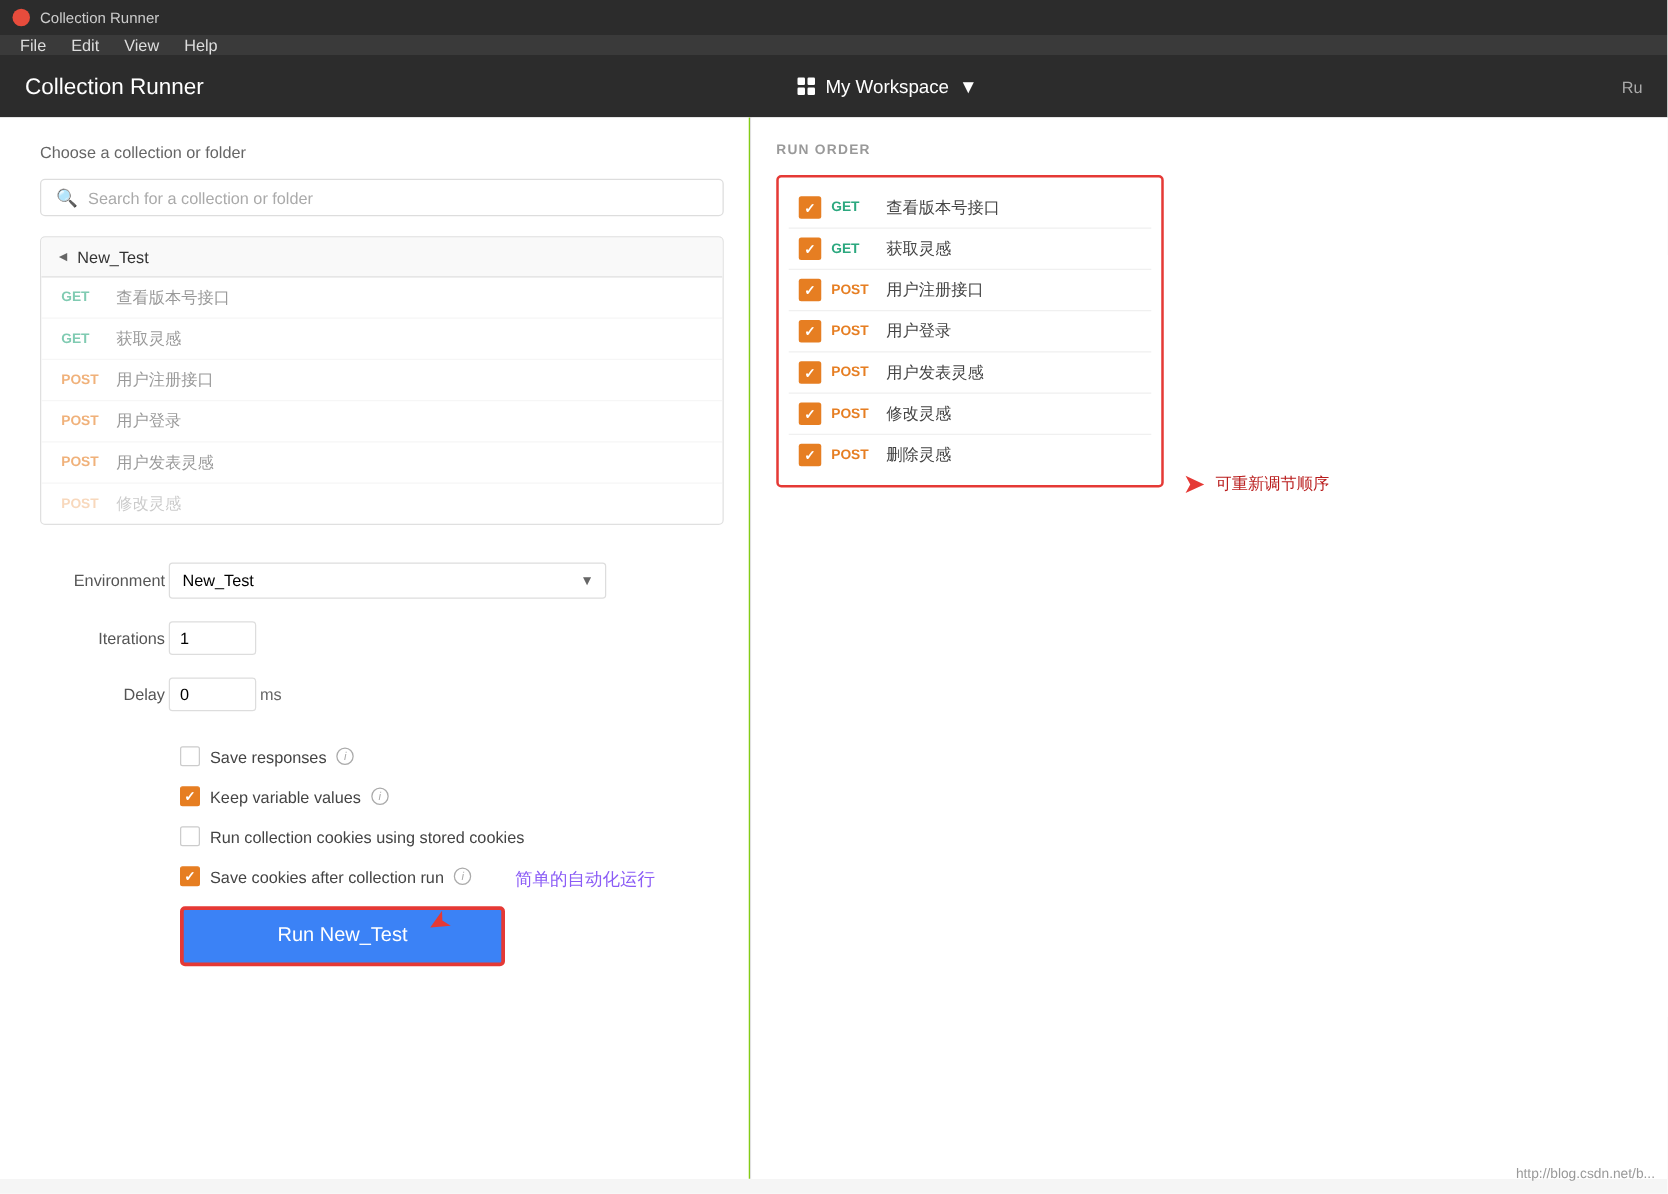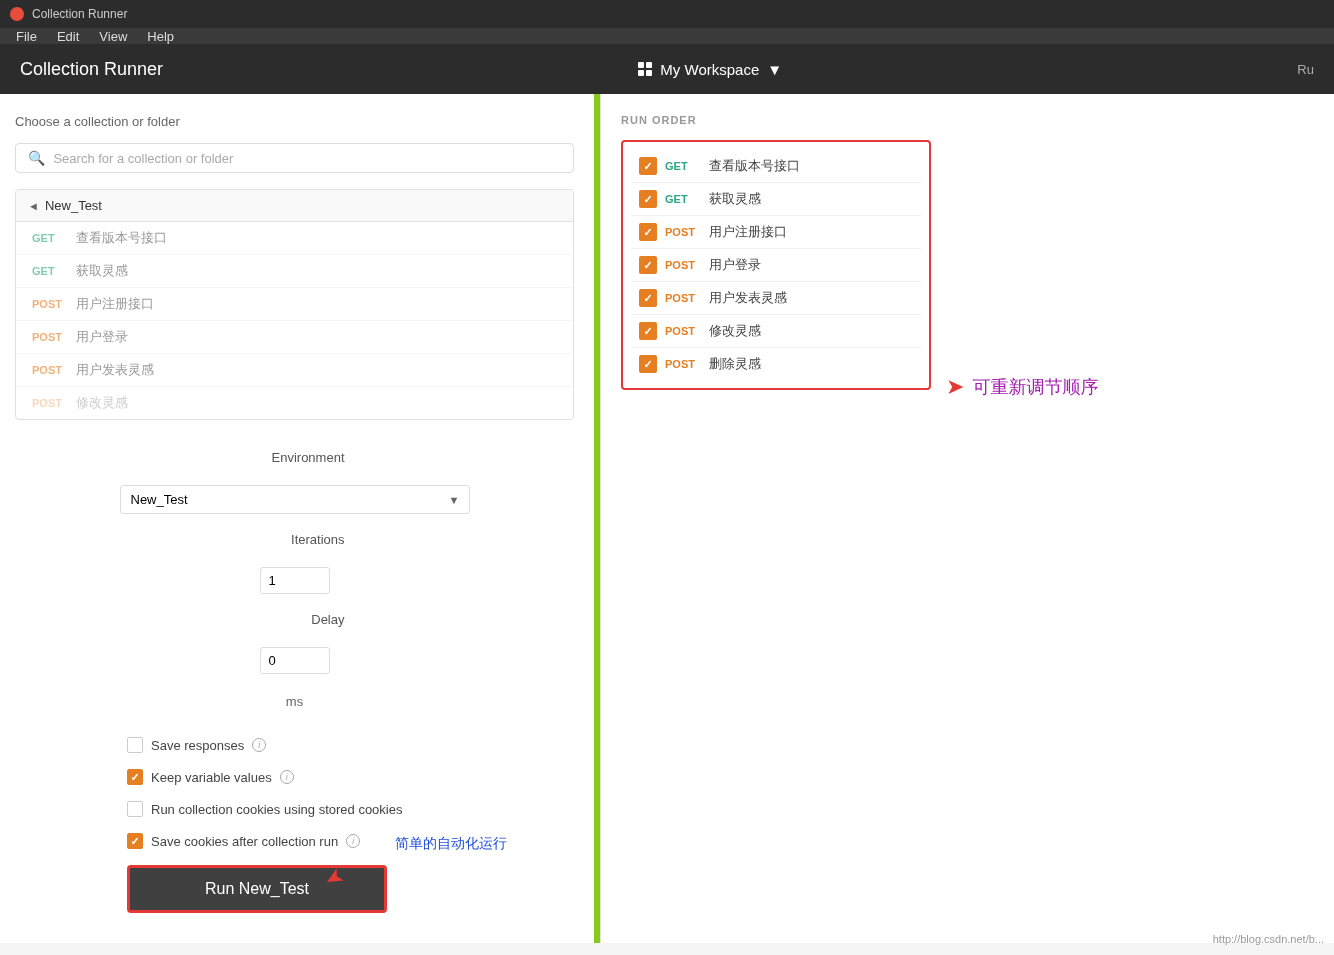--- a/index.html
+++ b/index.html
@@ -83,22 +83,22 @@
     
     .main-container {
       display: flex;
       height: calc(955px - 106px);
       background: #fff;
     }
 
     
     .left-panel {
       width: 600px;
-      border-right: 6px solid #84cc16;
-      padding: 20px 20px 0 15px;
+      border-right: 1px solid #84cc16;
+      padding: 20px 20px 0 32px;
       overflow-y: auto;
       background: #fff;
     }
 
     .panel-subtitle {
       font-size: 13px;
       color: #666;
       margin-bottom: 14px;
     }
 
@@ -176,22 +176,21 @@
     .item-dimmed { opacity: 0.6; }
 
     
     .form-section {
       padding: 10px 0;
     }
     .form-row {
       display: flex;
       align-items: center;
       margin-bottom: 18px;
-      gap: 20px;
-      flex-direction: column;
+      gap: 3px;
     }
     .form-label {
       width: 100px;
       text-align: right;
       font-size: 13px;
       color: #555;
       flex-shrink: 0;
     }
     .form-input {
       width: 70px;
@@ -280,21 +279,21 @@
       width: 14px;
       height: 14px;
       border-radius: 50%;
       border: 1px solid #aaa;
       color: #aaa;
       font-size: 9px;
       font-style: italic;
       cursor: pointer;
     }
     .run-button {
-      background: #404040;
+      background: #3b82f6;
       color: #fff;
       border: 3px solid #e53935;
       border-radius: 4px;
       padding: 12px 0;
       width: 260px;
       font-size: 16px;
       font-weight: 500;
       cursor: pointer;
       text-align: center;
     }
@@ -363,22 +362,22 @@
       left: 345px;
       display: flex;
       align-items: center;
       gap: 8px;
     }
     .arrow-right {
       color: #e53935;
       font-size: 22px;
     }
     .annotation-text {
-      color: #a21caf;
-      font-size: 18px;
+      color: #b91c1c;
+      font-size: 13px;
       font-weight: 500;
       font-family: Liberation Serif, serif;
     }
 
     
     .watermark {
       position: fixed;
       bottom: 10px;
       right: 10px;
       color: #999;
@@ -503,21 +502,21 @@
 
     <div class="checkbox-row">
       <div class="checkbox-custom checked"></div>
       <span class="checkbox-label">Save cookies after collection run</span>
       <span class="info-icon">i</span>
     </div>
 
     <div style="position:relative; padding-left: 112px; margin-top: 10px; margin-bottom: 20px;">
       <button class="run-button">Run New_Test</button>
       
-      <span style="position:absolute; left:380px; top:-30px; color:#1d4ed8; font-size:14px; font-weight:500; white-space:nowrap;">简单的自动化运行</span>
+      <span style="position:absolute; left:380px; top:-30px; color:#8b5cf6; font-size:14px; font-weight:500; white-space:nowrap;">简单的自动化运行</span>
       <span style="position:absolute; left:310px; top:0px; color:#e53935; font-size:22px; transform:rotate(150deg); display:inline-block;">➤</span>
     </div>
   </div>
 
   <div style="width:1px; background:#e0e0e0;"></div>
 
   <div class="right-panel">
     <div class="run-order-title">RUN ORDER</div>
 
     <div class="run-order-box">

